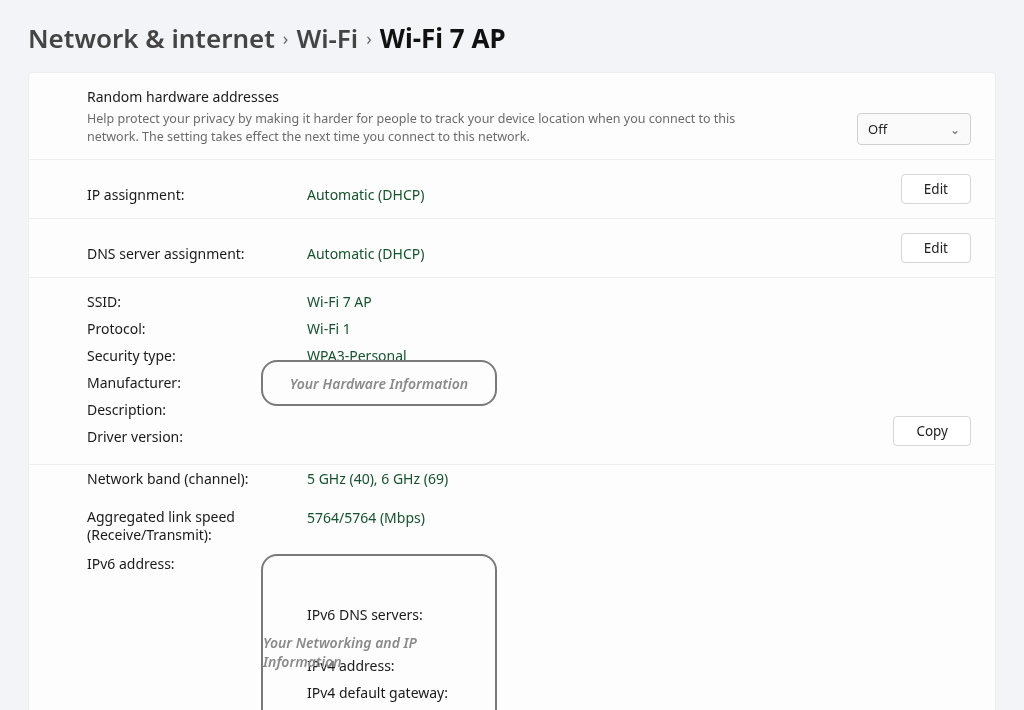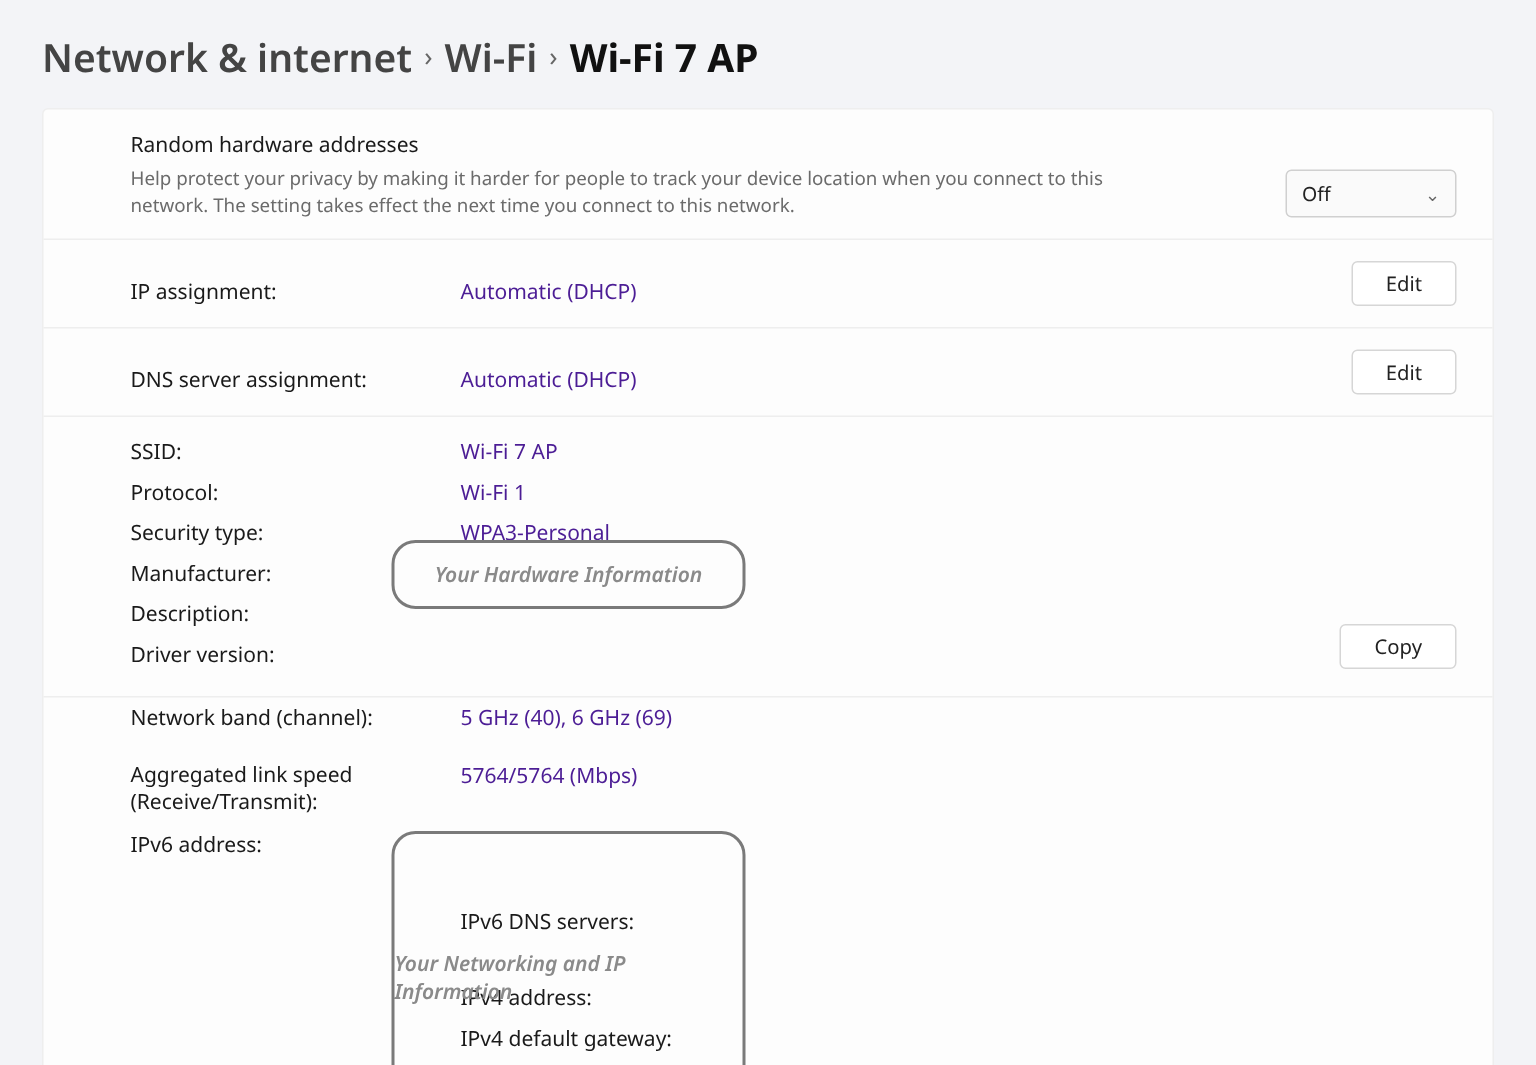--- a/index.html
+++ b/index.html
@@ -70,21 +70,21 @@
     cursor: pointer;
   }
   .kv-grid {
     display: grid;
     grid-template-columns: 220px 1fr;
     column-gap: 0;
     row-gap: 8px;
     font-size: 14px;
   }
   .kv-grid .k { color: #1a1a1a; }
-  .kv-grid .v { color: #4c1d95; }
+  .kv-grid .v { color: #14532d; }
   .placeholder-box {
     position: absolute;
     border: 2px solid #7a7a7a;
     border-radius: 16px;
     display: flex;
     align-items: center;
     justify-content: center;
     font-style: italic;
     font-weight: 600;
     color: #8a8a8a;

